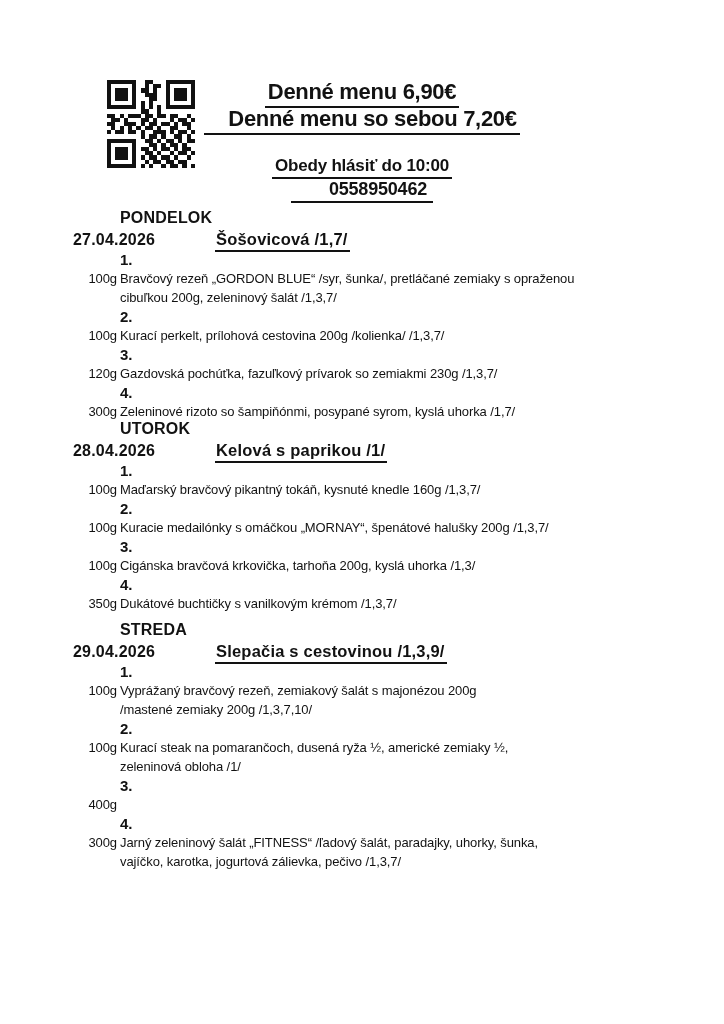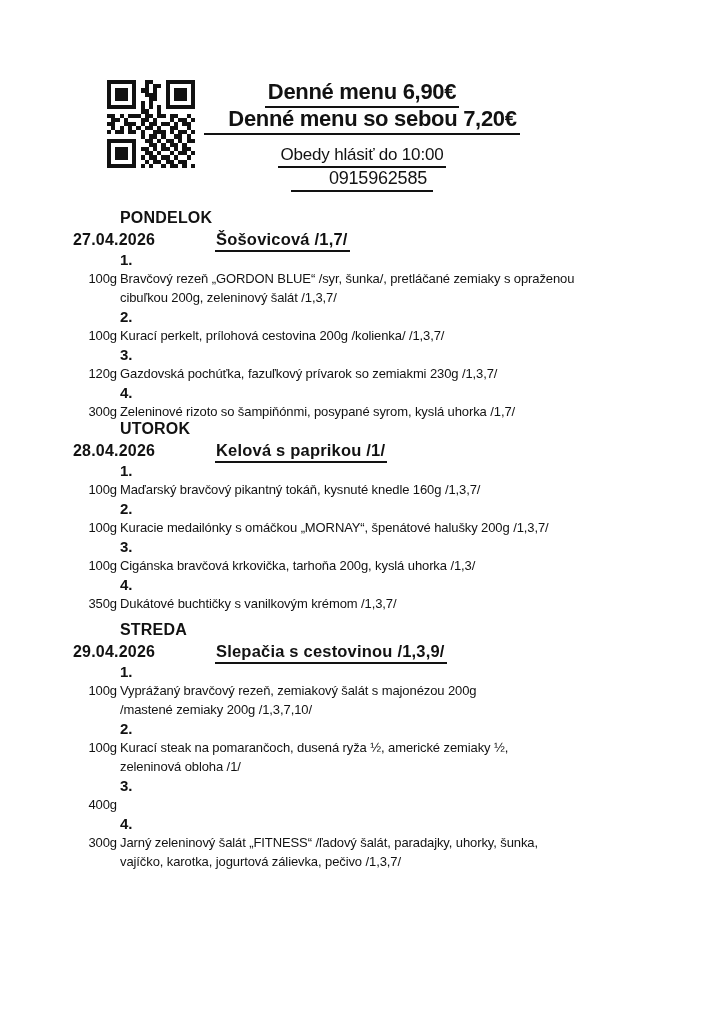--- a/index.html
+++ b/index.html
@@ -19,22 +19,22 @@
   .t1{top:79px;}
   .t2{top:106px;}
   .n1{top:145px;}
   .n2{top:168px;}
   .big{
     font-size:22px;font-weight:bold;letter-spacing:-0.3px;
     display:inline-block;border-bottom:2.5px solid #121212;padding:0 3px 1px 3px;
   }
   .t2 .big{padding-left:24px;text-align:right;}
   .note{
-    font-size:17px;font-weight:normal;letter-spacing:-0.2px;
-    display:inline-block;border-bottom:2px solid #121212;padding:0 3px 1px 3px;
+    font-size:17px;font-weight:bold;letter-spacing:-0.2px;
+    display:inline-block;border-bottom:2px solid #121212;padding:0 3px 1px 3px;margin-top:11px;
   }
   .n2 .note{font-size:18px;padding-left:38px;padding-right:6px;}
   
   .day{position:absolute;left:0;right:0;}
   .day-pondelok{top:208px;}
   .day-utorok{top:419px;}
   .day-streda{top:620px;}
   .day-name{
     margin-left:120px;font-weight:bold;font-size:16px;line-height:20px;
     letter-spacing:0.2px;
@@ -299,21 +299,21 @@
   <div class="center-line t1">
     <span class="big">Denné menu 6,90€</span>
   </div>
   <div class="center-line t2">
     <span class="big">Denné menu so sebou 7,20€</span>
   </div>
   <div class="center-line n1">
     <span class="note">Obedy hlásiť do 10:00</span>
   </div>
   <div class="center-line n2">
-    <span class="note">0915962585</span>
+    <span class="note">0558950462</span>
   </div>
 
   <section class="day day-pondelok">
     <div class="day-name">PONDELOK</div>
     <div class="day-row">
       <span class="date">27.04.2026</span>
       <span class="soup">Šošovicová /1,7/</span>
     </div>
 
     <div class="item-num">1.</div>

